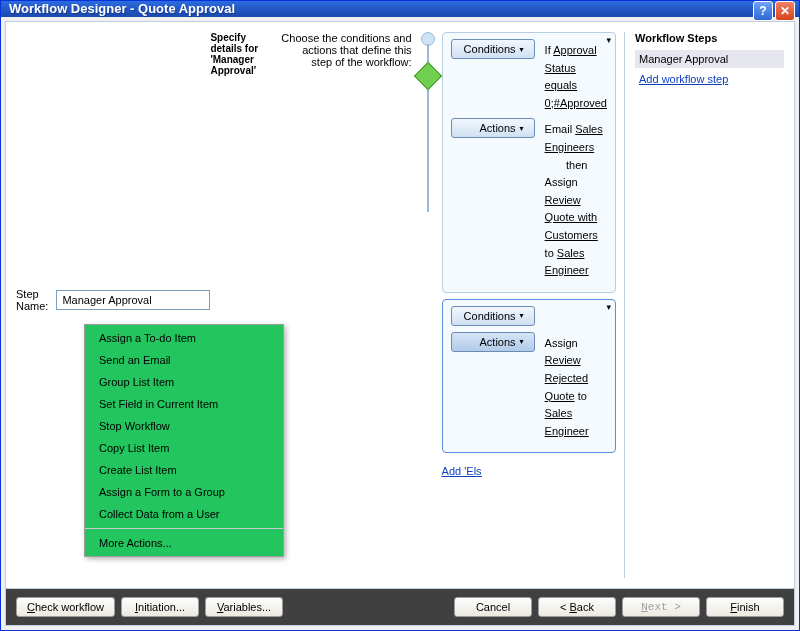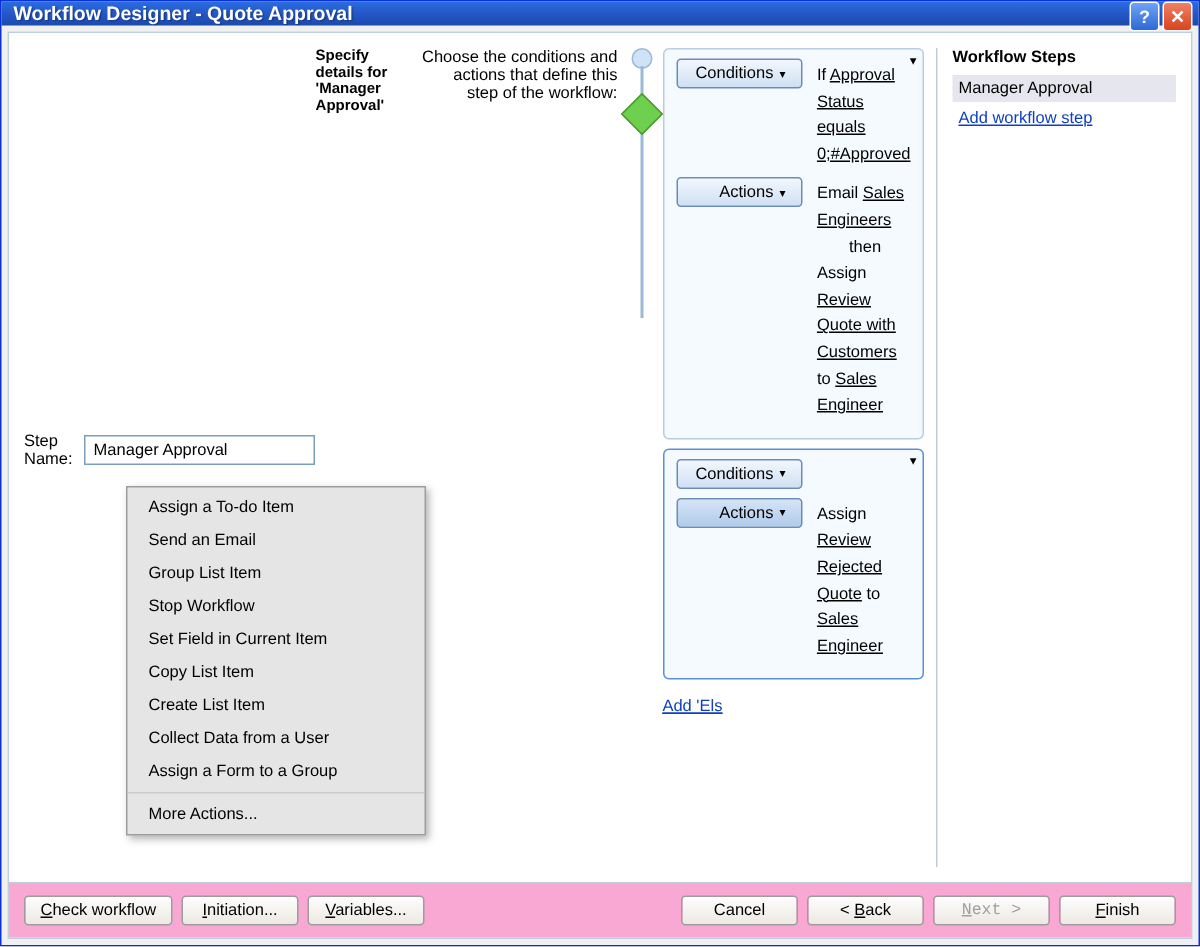--- a/index.html
+++ b/index.html
@@ -165,39 +165,39 @@
     text-decoration: underline;
     cursor: pointer;
     margin-top:6px;
     display:inline-block;
   }
   .dropdown-menu {
     position: absolute;
     left: 78px;
     top: 302px;
     width: 200px;
-    background: #e5e5e5;
+    background: #22c55e;
     border: 1px solid #9d9d9d;
     box-shadow: 2px 2px 5px rgba(0,0,0,0.3);
     z-index: 100;
     padding: 2px 0;
   }
   .dropdown-menu .menu-item {
     padding: 5px 14px;
     cursor: pointer;
     white-space:nowrap;
   }
   .dropdown-menu .divider { border-top:1px solid #ccc; margin:3px 0; }
   .bottom-bar {
     border-top: 1px solid #bfcede;
     padding: 8px 10px;
     display: flex;
     align-items: flex-end;
     gap: 6px;
-    background:#f9a8d4;
+    background:#404040;
   }
   .bottom-bar .spacer { flex:1; }
   .bottom-btn {
     background: linear-gradient(to bottom, #fdfdfd, #ece9e1);
     border: 1px solid #9d9d9d;
     border-radius: 3px;
     padding: 3px 10px;
     min-width: 78px;
     font-family:inherit;
     font-size:11px;
@@ -303,26 +303,26 @@
         <div class="side-item selected">Manager Approval</div>
         <div class="side-item"><span class="side-link">Add workflow step</span></div>
       </div>
 
     </div>
 
     <div class="dropdown-menu">
       <div class="menu-item">Assign a To-do Item</div>
       <div class="menu-item">Send an Email</div>
       <div class="menu-item">Group List Item</div>
+      <div class="menu-item">Set Field in Current Item</div>
       <div class="menu-item">Stop Workflow</div>
-      <div class="menu-item">Set Field in Current Item</div>
       <div class="menu-item">Copy List Item</div>
       <div class="menu-item">Create List Item</div>
+      <div class="menu-item">Assign a Form to a Group</div>
       <div class="menu-item">Collect Data from a User</div>
-      <div class="menu-item">Assign a Form to a Group</div>
       <div class="divider"></div>
       <div class="menu-item">More Actions...</div>
     </div>
 
     <div class="bottom-bar">
       <button class="bottom-btn"><span class="u">C</span>heck workflow</button>
       <button class="bottom-btn"><span class="u">I</span>nitiation...</button>
       <button class="bottom-btn"><span class="u">V</span>ariables...</button>
       <span class="spacer"></span>
       <button class="bottom-btn">Cancel</button>

